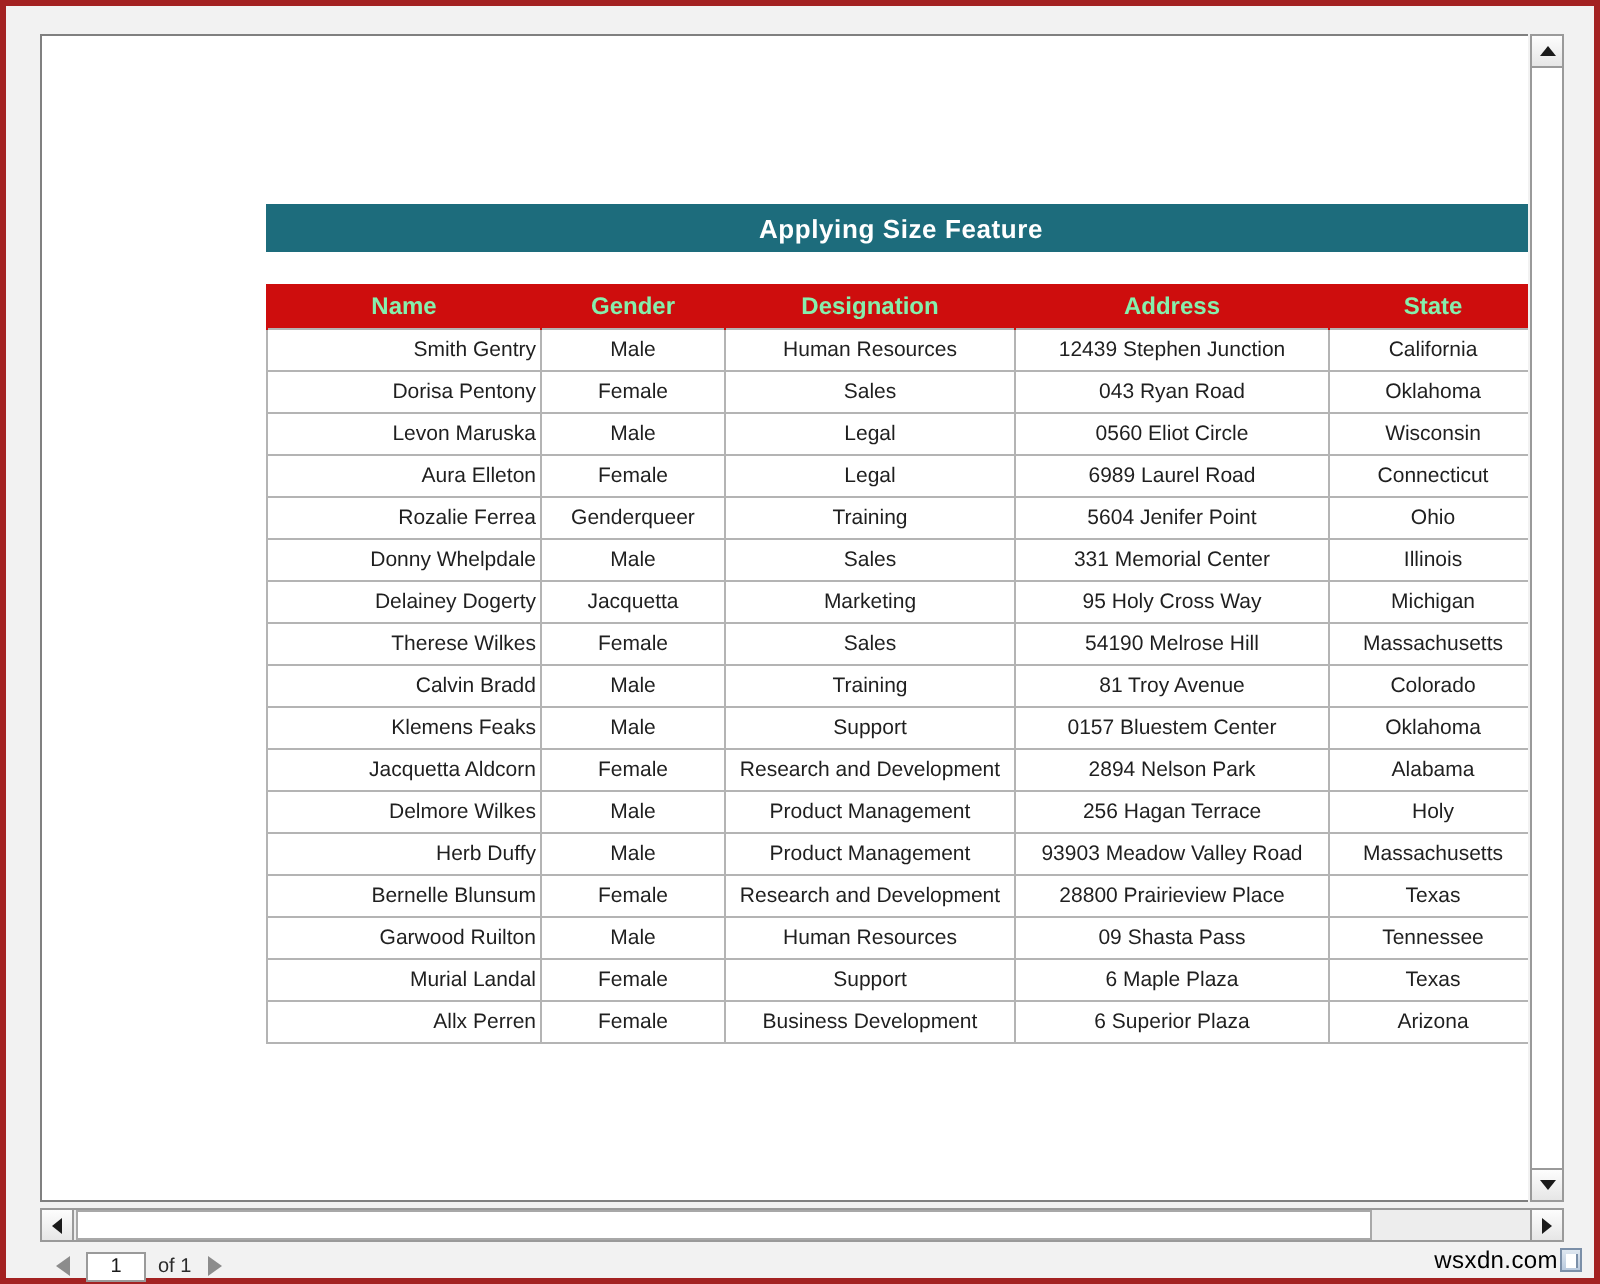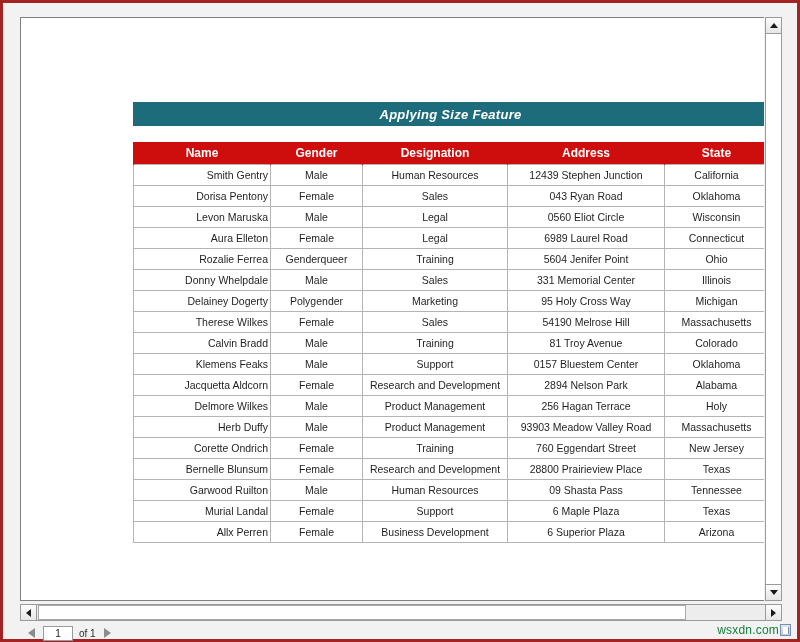--- a/index.html
+++ b/index.html
@@ -179,21 +179,21 @@
 
   
   #watermark {
     position: absolute;
     right: 6px;
     top: 620px;
     display: flex;
     align-items: center;
     gap: 1px;
     font-size: 12px;
-    color: #15803d;
+    color: #000000;
     letter-spacing: 0.2px;
   }
   #watermark-icon {
     width: 11px;
     height: 12px;
     box-sizing: border-box;
     border: 1px solid #7b8fa8;
     background: linear-gradient(#dfe7f0, #b9c9dd);
     position: relative;
   }
@@ -213,39 +213,38 @@
   }
   #report-title-bar {
     position: absolute;
     left: 112px;
     top: 84px;
     width: 635px;
     height: 24px;
     background: #1d6c7c;
     color: #ffffff;
     font-weight: bold;
-    font-style: italic;
     font-size: 13px;
     display: flex;
     align-items: center;
     justify-content: center;
     letter-spacing: 0.3px;
   }
 
   #report-table {
     position: absolute;
     left: 112px;
     top: 124px;
     width: 635px;
     border-collapse: collapse;
     table-layout: fixed;
   }
   #report-table th {
     background: #ce0d0d;
-    color: #ffffff;
+    color: #86efac;
     font-weight: bold;
     font-size: 12px;
     height: 22px;
     text-align: center;
     border-right: 1px solid #ce0d0d;
     border-left: 1px solid #ce0d0d;
     padding: 0 2px;
   }
   #report-table td {
     height: 20px;
@@ -334,21 +333,21 @@
             </tr>
             <tr>
               <td>Donny Whelpdale</td>
               <td>Male</td>
               <td>Sales</td>
               <td>331 Memorial Center</td>
               <td>Illinois</td>
             </tr>
             <tr>
               <td>Delainey Dogerty</td>
-              <td>Polygender</td>
+              <td>Jacquetta</td>
               <td>Marketing</td>
               <td>95 Holy Cross Way</td>
               <td>Michigan</td>
             </tr>
             <tr>
               <td>Therese Wilkes</td>
               <td>Female</td>
               <td>Sales</td>
               <td>54190 Melrose Hill</td>
               <td>Massachusetts</td>
@@ -380,27 +379,20 @@
               <td>Product Management</td>
               <td>256 Hagan Terrace</td>
               <td>Holy</td>
             </tr>
             <tr>
               <td>Herb Duffy</td>
               <td>Male</td>
               <td>Product Management</td>
               <td>93903 Meadow Valley Road</td>
               <td>Massachusetts</td>
-            </tr>
-            <tr>
-              <td>Corette Ondrich</td>
-              <td>Female</td>
-              <td>Training</td>
-              <td>760 Eggendart Street</td>
-              <td>New Jersey</td>
             </tr>
             <tr>
               <td>Bernelle Blunsum</td>
               <td>Female</td>
               <td>Research and Development</td>
               <td>28800 Prairieview Place</td>
               <td>Texas</td>
             </tr>
             <tr>
               <td>Garwood Ruilton</td>

